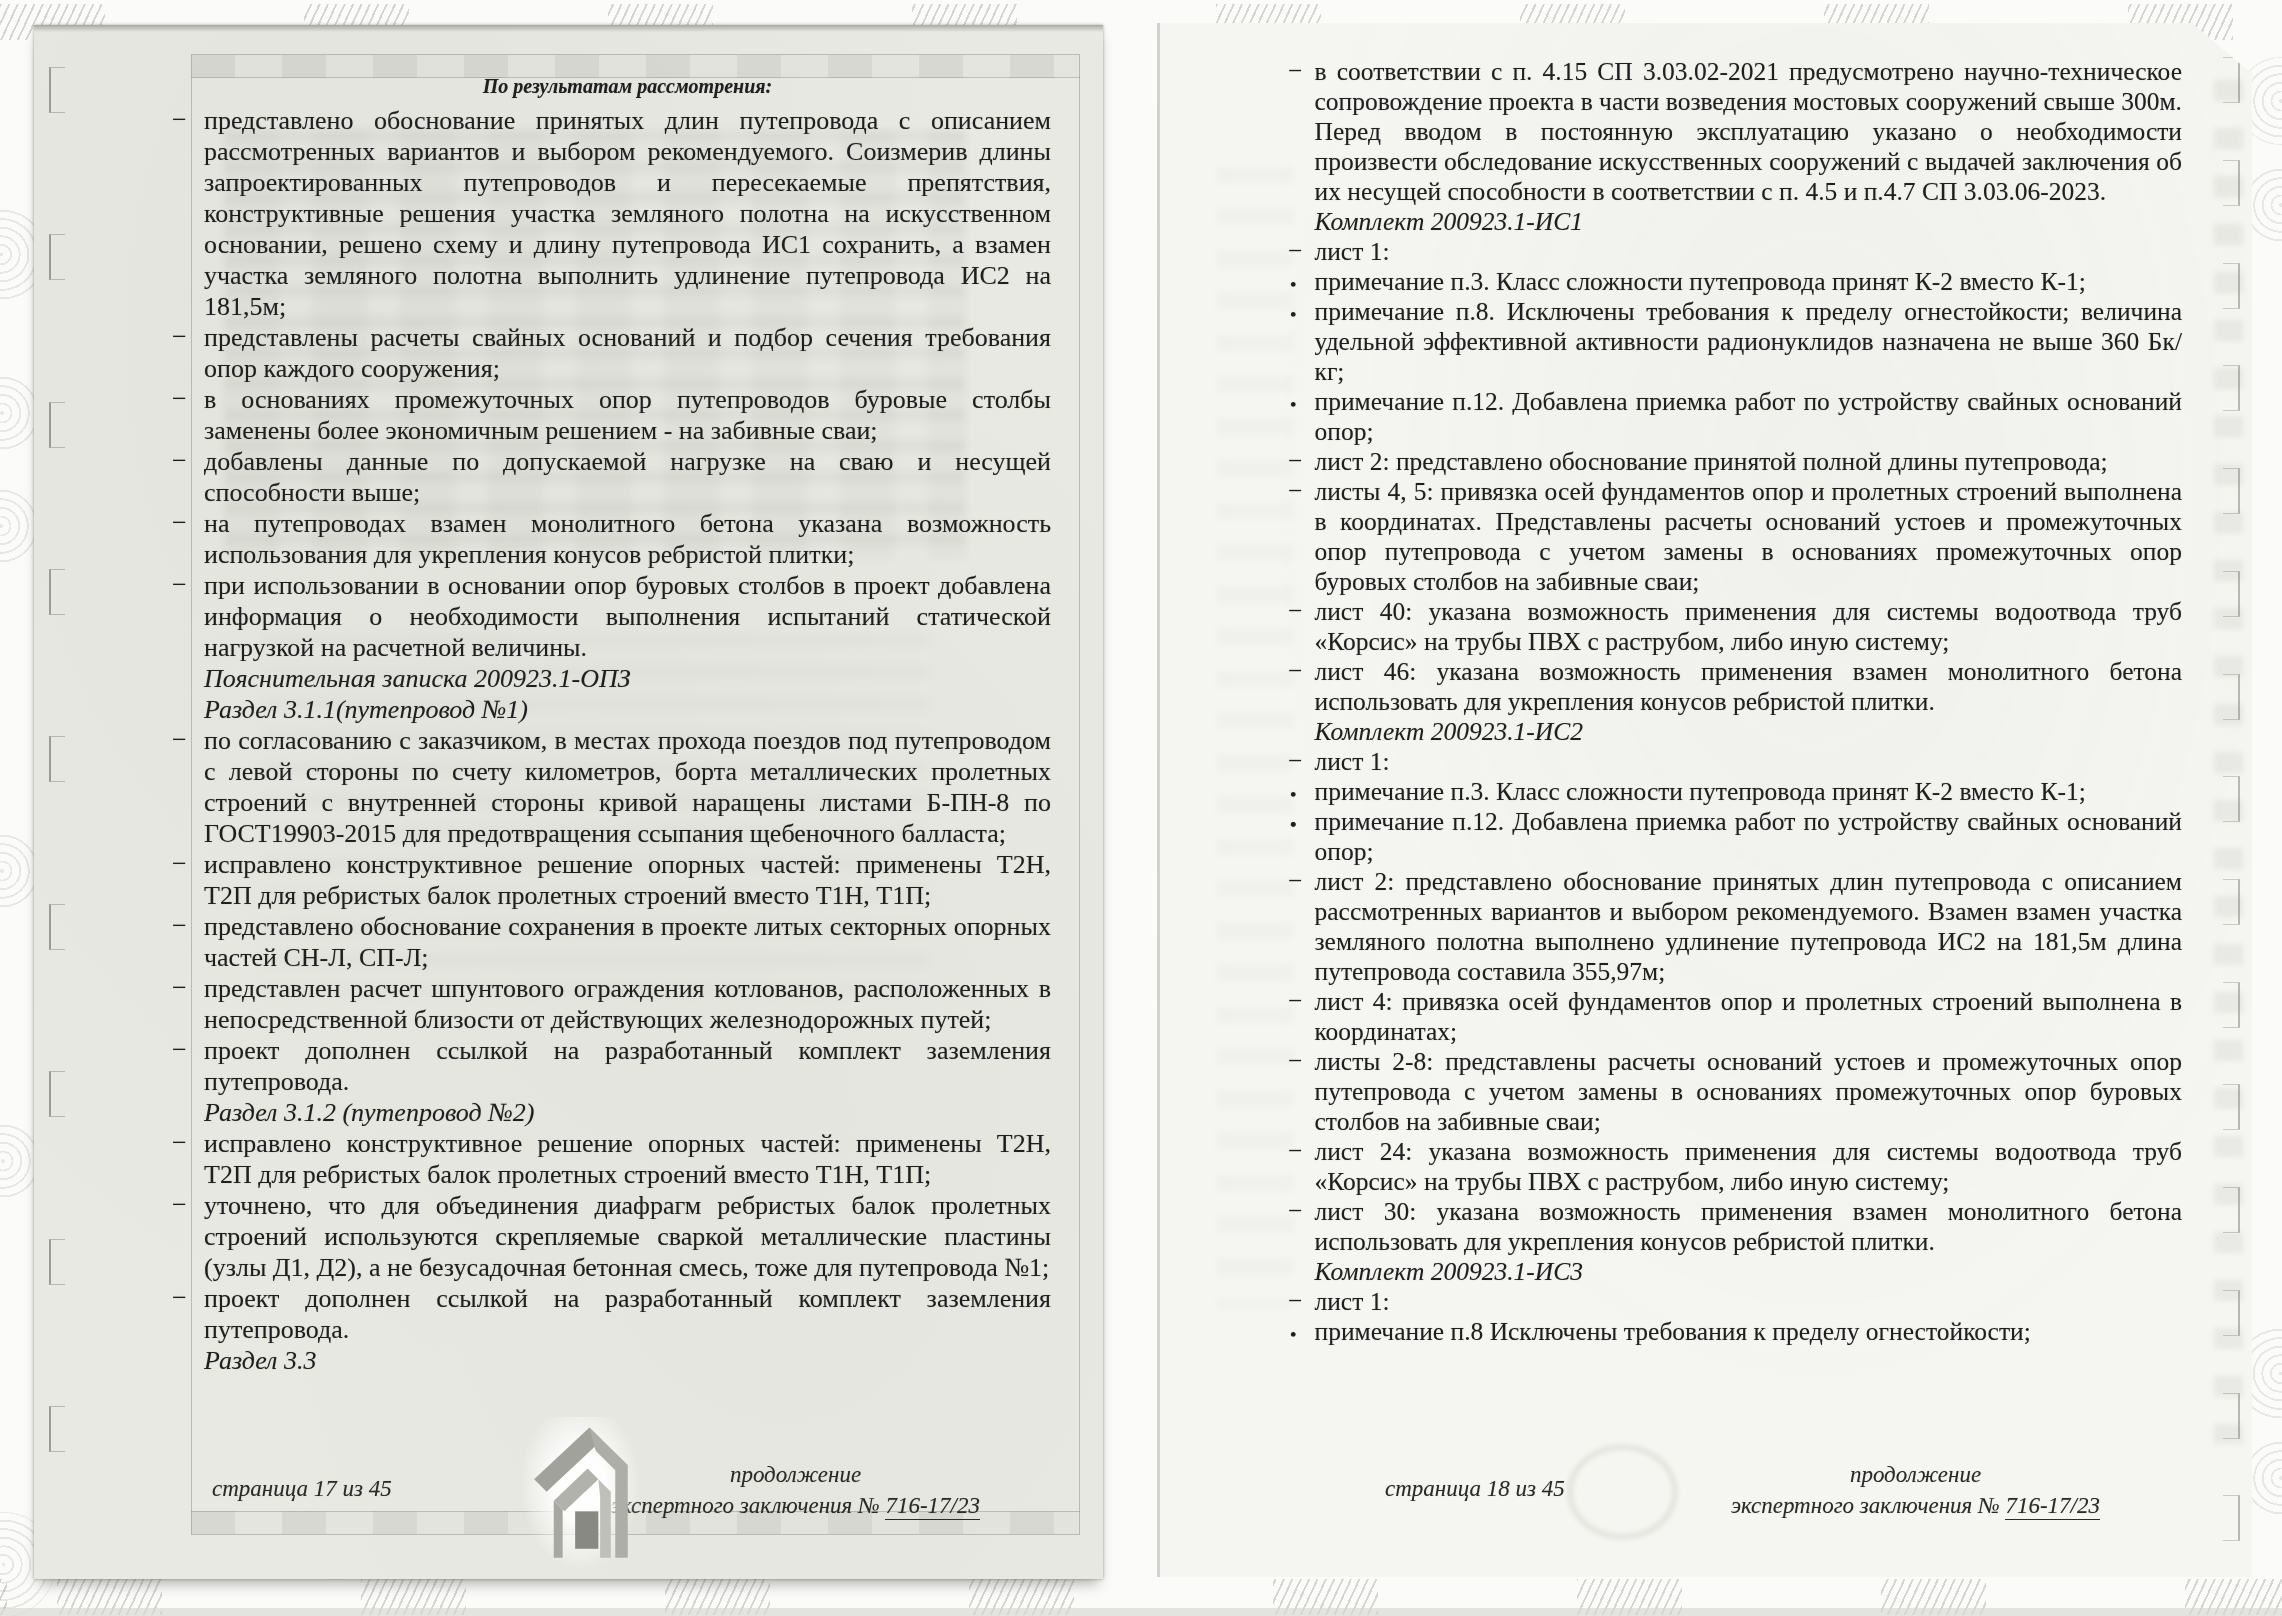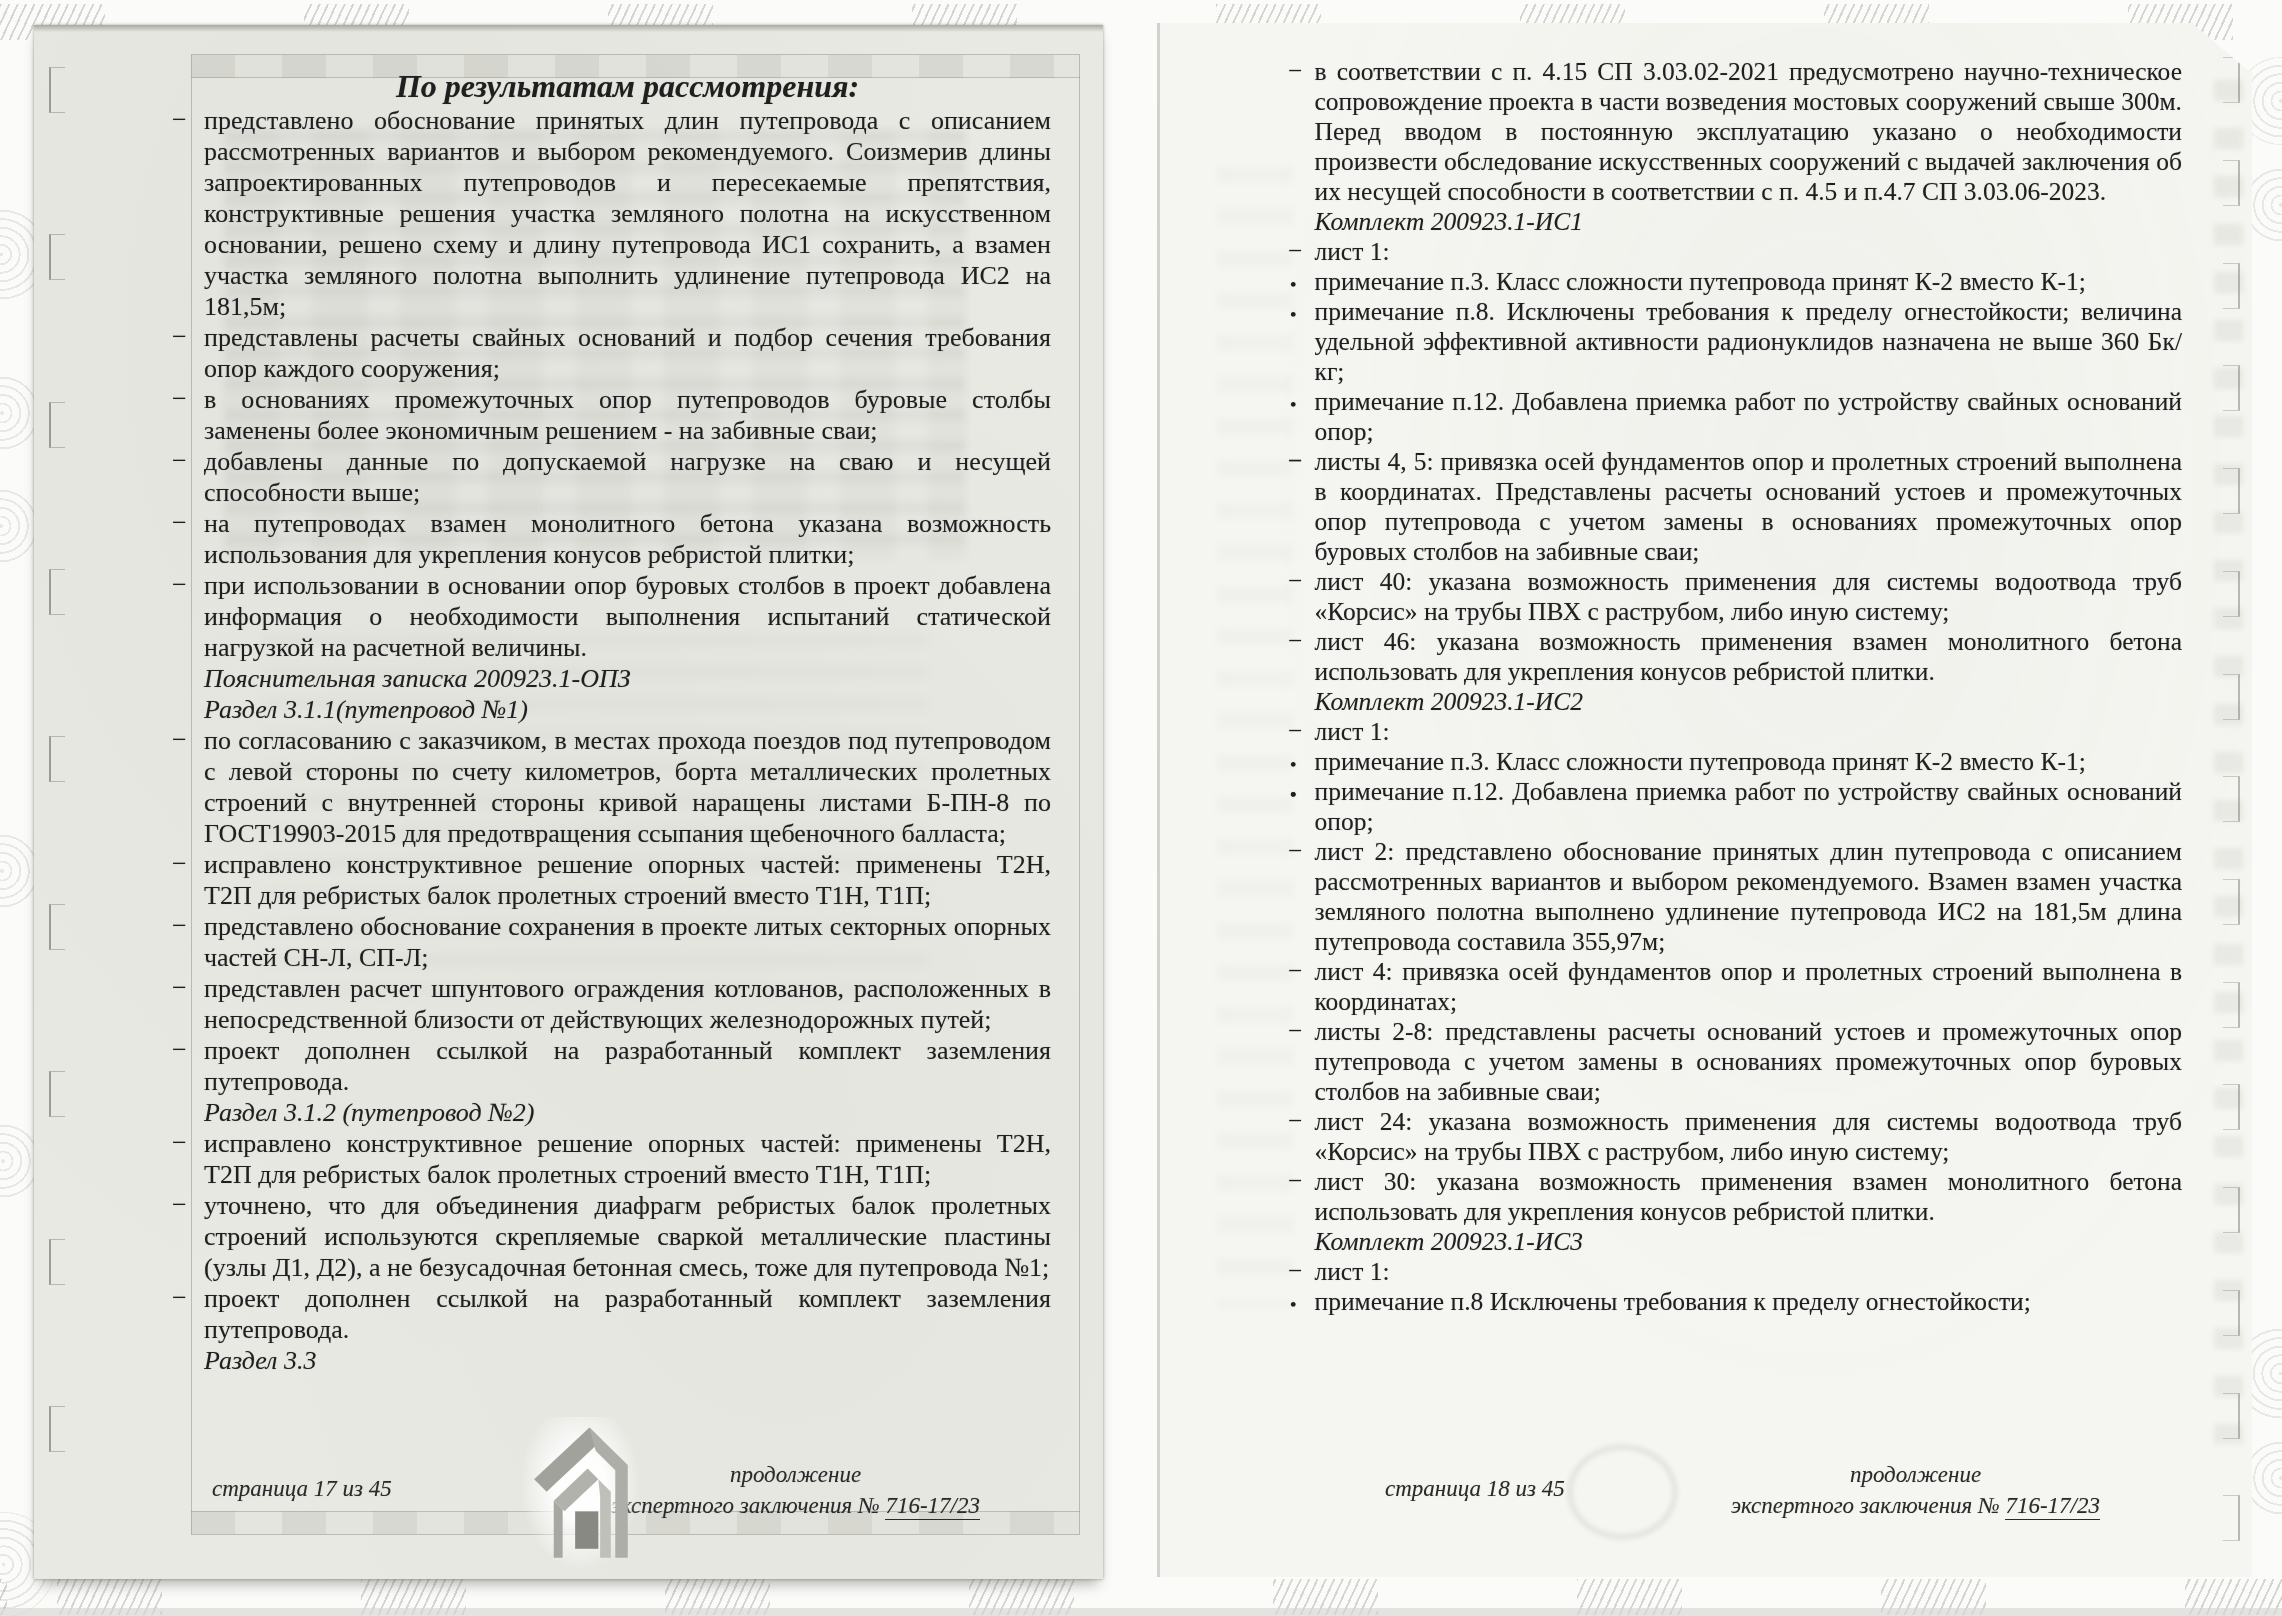--- a/index.html
+++ b/index.html
@@ -73,21 +73,21 @@
   .bind-mark{position:absolute;width:14.3px;height:44px;opacity:.75;}
   .paper-left .bind-mark{left:15px;border-left:2.9px solid rgba(105,105,98,.8);
     border-top:1.9px solid rgba(105,105,98,.5);border-bottom:1.9px solid rgba(105,105,98,.5);}
   .paper-right .bind-mark{right:12.4px;border-right:2.9px solid rgba(120,120,113,.65);
     border-top:1.9px solid rgba(120,120,113,.45);border-bottom:1.9px solid rgba(120,120,113,.45);}
 
   
   .col{position:absolute;color:#1f1f20;text-shadow:0 0 1px rgba(45,45,45,.35);}
   .col-left{left:136px;top:46px;width:881px;font-size:26px;line-height:31px;}
   .col-right{left:126px;top:34px;width:896px;font-size:25.5px;line-height:30px;}
-  .doc-title{font-weight:bold;font-style:italic;text-align:center;font-size:32px;padding-left:34px;margin-bottom:2.9px;}
+  .doc-title{font-weight:bold;font-style:italic;text-align:center;font-size:20px;padding-left:34px;margin-bottom:2.9px;}
   .block{position:relative;text-align:justify;}
   .col-left .block{padding-left:34px;}
   .col-right .block{padding-left:28.5px;}
   .block .marker{position:absolute;left:1.9px;top:-1px;}
   .block.bullet .marker{left:3.8px;font-size:.78em;top:1.9px;}
   .block.heading{font-style:italic;text-align:left;}
   .pg-label{position:absolute;font-style:italic;font-size:23px;color:#2a2a2b;text-shadow:0 0 1px rgba(45,45,45,.3);}
   .cont{position:absolute;font-style:italic;font-size:23px;line-height:31px;color:#2a2a2b;
     text-align:center;text-shadow:0 0 1px rgba(45,45,45,.3);}
   .cont .num{border-bottom:1.9px solid #2a2a2b;padding-bottom:1px;}
@@ -183,21 +183,21 @@
     <div></div>
 
     <div class="col col-right">
       <div>
           <div class="block dash"><span class="marker">−</span><span>в соответствии с п. 4.15 СП 3.03.02-2021 предусмотрено научно-техническое сопровождение проекта в части возведения мостовых сооружений свыше 300м. Перед вводом в постоянную эксплуатацию указано о необходимости произвести обследование искусственных сооружений с выдачей заключения об их несущей способности в соответствии с п. 4.5 и п.4.7 СП 3.03.06-2023.</span></div>
           <div class="block heading"><span>Комплект 200923.1-ИС1</span></div>
           <div class="block dash"><span class="marker">−</span><span>лист 1:</span></div>
           <div class="block bullet"><span class="marker">•</span><span>примечание п.3. Класс сложности путепровода принят К-2 вместо К-1;</span></div>
           <div class="block bullet"><span class="marker">•</span><span>примечание п.8. Исключены требования к пределу огнестойкости; величина удельной эффективной активности радионуклидов назначена не выше 360 Бк/кг;</span></div>
           <div class="block bullet"><span class="marker">•</span><span>примечание п.12. Добавлена приемка работ по устройству свайных оснований опор;</span></div>
-          <div class="block dash"><span class="marker">−</span></div>
+          <div class="block dash"><span class="marker">−</span><span>лист 2: представлено обоснование принятой полной длины путепровода;</span></div>
           <div class="block dash"><span class="marker">−</span><span>листы 4, 5: привязка осей фундаментов опор и пролетных строений выполнена в координатах. Представлены расчеты оснований устоев и промежуточных опор путепровода с учетом замены в основаниях промежуточных опор буровых столбов на забивные сваи;</span></div>
           <div class="block dash"><span class="marker">−</span><span>лист 40: указана возможность применения для системы водоотвода труб «Корсис» на трубы ПВХ с раструбом, либо иную систему;</span></div>
           <div class="block dash"><span class="marker">−</span><span>лист 46: указана возможность применения взамен монолитного бетона использовать для укрепления конусов ребристой плитки.</span></div>
           <div class="block heading"><span>Комплект 200923.1-ИС2</span></div>
           <div class="block dash"><span class="marker">−</span><span>лист 1:</span></div>
           <div class="block bullet"><span class="marker">•</span><span>примечание п.3. Класс сложности путепровода принят К-2 вместо К-1;</span></div>
           <div class="block bullet"><span class="marker">•</span></div>
           <div class="block bullet"><span class="marker">•</span><span>примечание п.12. Добавлена приемка работ по устройству свайных оснований опор;</span></div>
           <div class="block dash"><span class="marker">−</span><span>лист 2: представлено обоснование принятых длин путепровода с описанием рассмотренных вариантов и выбором рекомендуемого. Взамен взамен участка земляного полотна выполнено удлинение путепровода ИС2 на 181,5м длина путепровода составила 355,97м;</span></div>
           <div class="block dash"><span class="marker">−</span><span>лист 4: привязка осей фундаментов опор и пролетных строений выполнена в координатах;</span></div>

